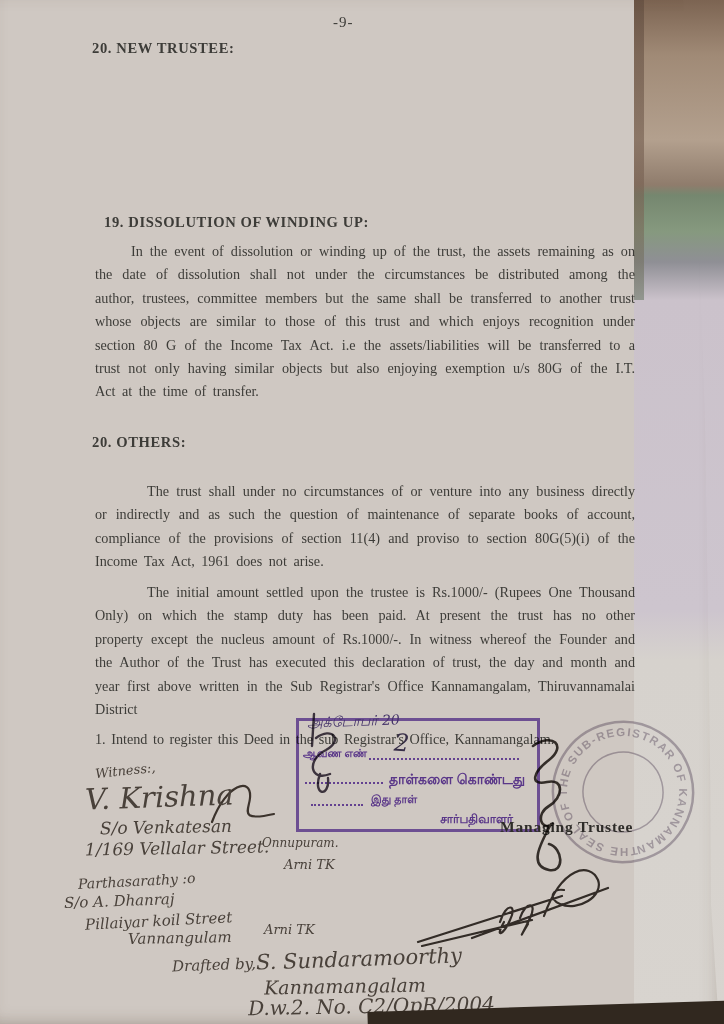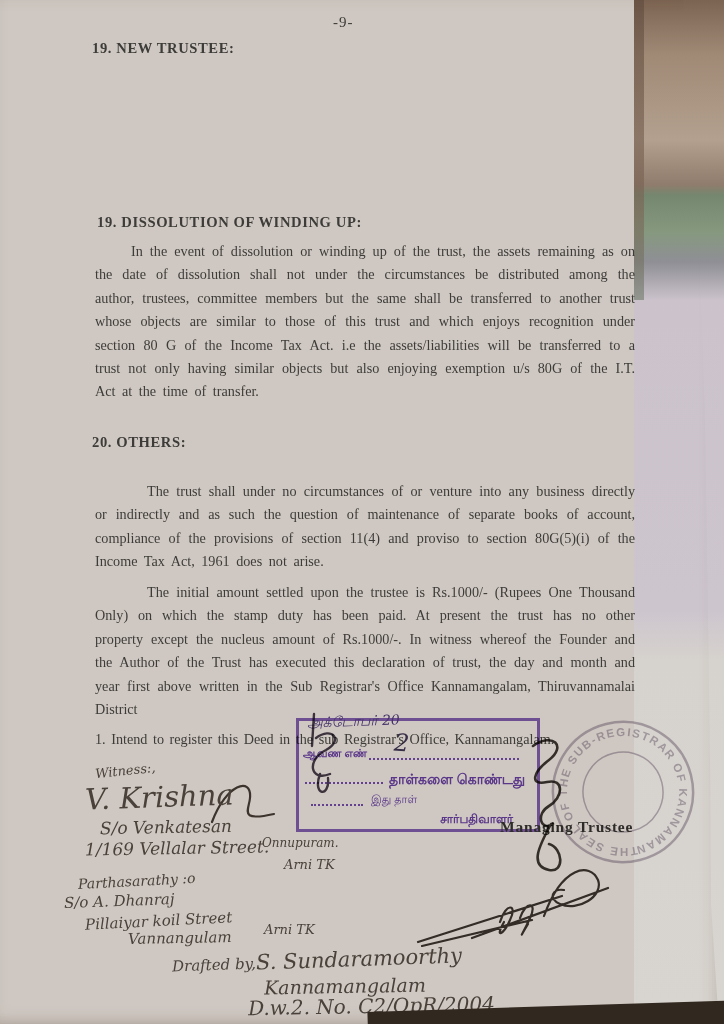--- a/index.html
+++ b/index.html
@@ -50,40 +50,40 @@
 <body>
 
 <div class="photo">
 
   <div class="bg-strip"></div>
 
   <div class="paper"></div>
 
   <div class="txt pageno" style="left:333px;top:14px;">-9-</div>
 
-  <div class="txt heading" style="left:92px;top:40px;">19. NEW TRUSTEE:</div>
+  <div class="txt heading" style="left:92px;top:40px;">20. NEW TRUSTEE:</div>
 
-  <div class="txt heading" style="left:97px;top:214px;text-align:center;">19. DISSOLUTION OF WINDING UP:</div>
+  <div class="txt heading" style="left:104px;top:214px;text-align:center;">19. DISSOLUTION OF WINDING UP:</div>
   <div class="txt para" style="left:95px;top:240px;text-indent:36px;">In the event of dissolution or winding up of the trust, the assets remaining as on the date of dissolution shall not under the circumstances be distributed among the author, trustees, committee members but the same shall be transferred to another trust whose objects are similar to those of this trust and which enjoys recognition under section 80 G of the Income Tax Act. i.e the assets/liabilities will be transferred to a trust not only having similar objects but also enjoying exemption u/s 80G of the I.T. Act at the time of transfer.</div>
 
   <div class="txt heading" style="left:92px;top:434px;">20. OTHERS:</div>
   <div class="txt para" style="left:95px;top:480px;">The trust shall under no circumstances of or venture into any business directly or indirectly and as such the question of maintenance of separate books of account, compliance of the provisions of section 11(4) and proviso to section 80G(5)(i) of the Income Tax Act, 1961 does not arise.</div>
   <div class="txt para" style="left:95px;top:581px;">The initial amount settled upon the trustee is Rs.1000/- (Rupees One Thousand Only) on which the stamp duty has been paid. At present the trust has no other property except the nucleus amount of Rs.1000/-. In witness whereof the Founder and the Author of the Trust has executed this declaration of trust, the day and month and year first above written in the Sub Registrar's Office Kannamangalam, Thiruvannamalai District</div>
 
   <div class="txt single" style="left:95px;top:731px;width:570px;">1. Intend to register this Deed in the sub Registrar's Office, Kannamangalam.</div>
 
   <div class="stamp">
     <div class="stamp-hand" style="left:8px;top:-8px;font-size:14px;transform:rotate(-2deg);">அக்டோபர் 20</div>
     <div class="tl" style="left:4px;top:26px;font-size:11px;font-weight:bold;">ஆவண எண்</div>
     <div class="dotline" style="left:70px;top:36px;width:150px;"></div>
     <div class="stamp-hand" style="left:95px;top:8px;font-size:24px;color:#443a5e;transform:rotate(4deg);">2</div>
     <div class="dotline" style="left:6px;top:60px;width:78px;"></div>
     <div class="tl" style="left:90px;top:50px;font-size:14px;font-weight:bold;">தாள்களை கொண்டது</div>
     <div class="dotline" style="left:12px;top:82px;width:52px;"></div>
-    <div class="tl" style="left:72px;top:72px;font-size:11px;font-weight:normal;">இது தாள்</div>
+    <div class="tl" style="left:72px;top:72px;font-size:11px;font-weight:bold;">இது தாள்</div>
     <div class="tl" style="right:24px;bottom:2px;font-size:12px;font-weight:bold;">சார்பதிவாளர்</div>
   </div>
 
   <svg class="seal" viewBox="0 0 160 160">
     <circle cx="80" cy="80" r="70" fill="none" stroke="#7d6f86" stroke-width="2.5"></circle>
     <circle cx="80" cy="80" r="40" fill="none" stroke="#7d6f86" stroke-width="1.5"></circle>
     <defs>
         <path id="sealcircle" d="M 80 24 A 56 56 0 1 1 79.9 24" fill="none"></path>
       </defs>
     <text font-family="Liberation Sans, sans-serif" font-size="11.5" letter-spacing="1.5" fill="#7d6f86" font-weight="bold">

